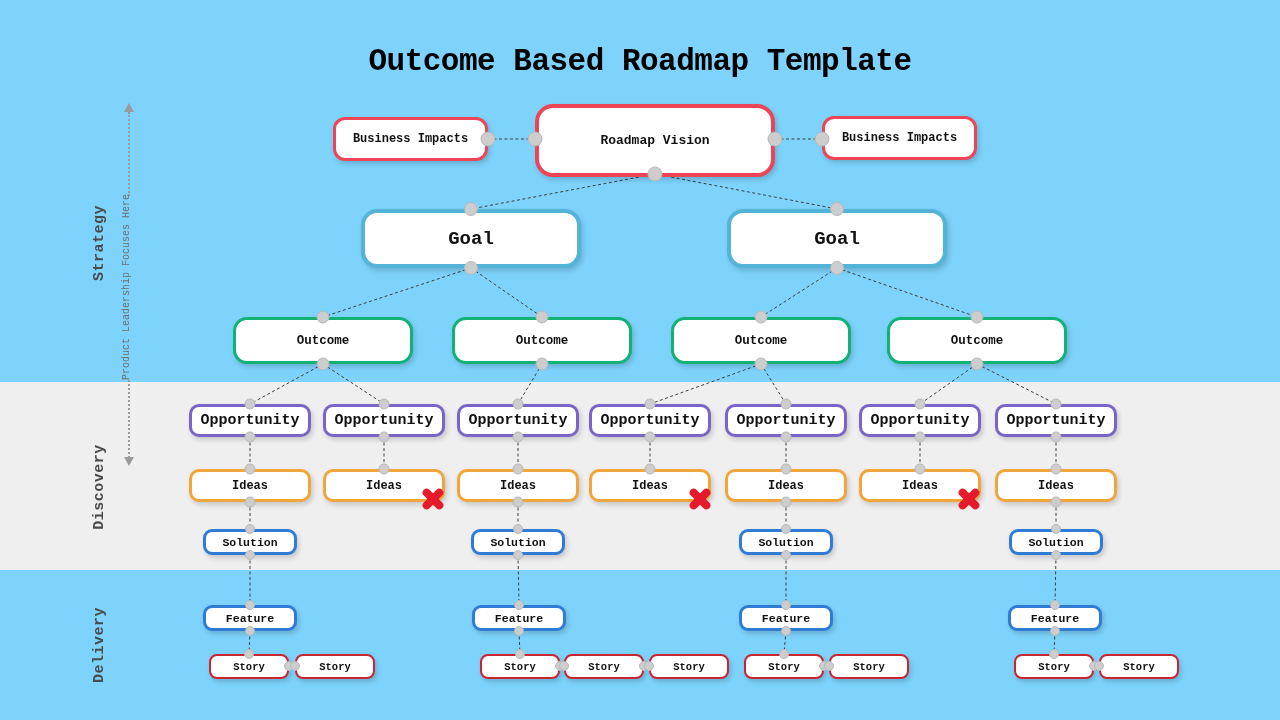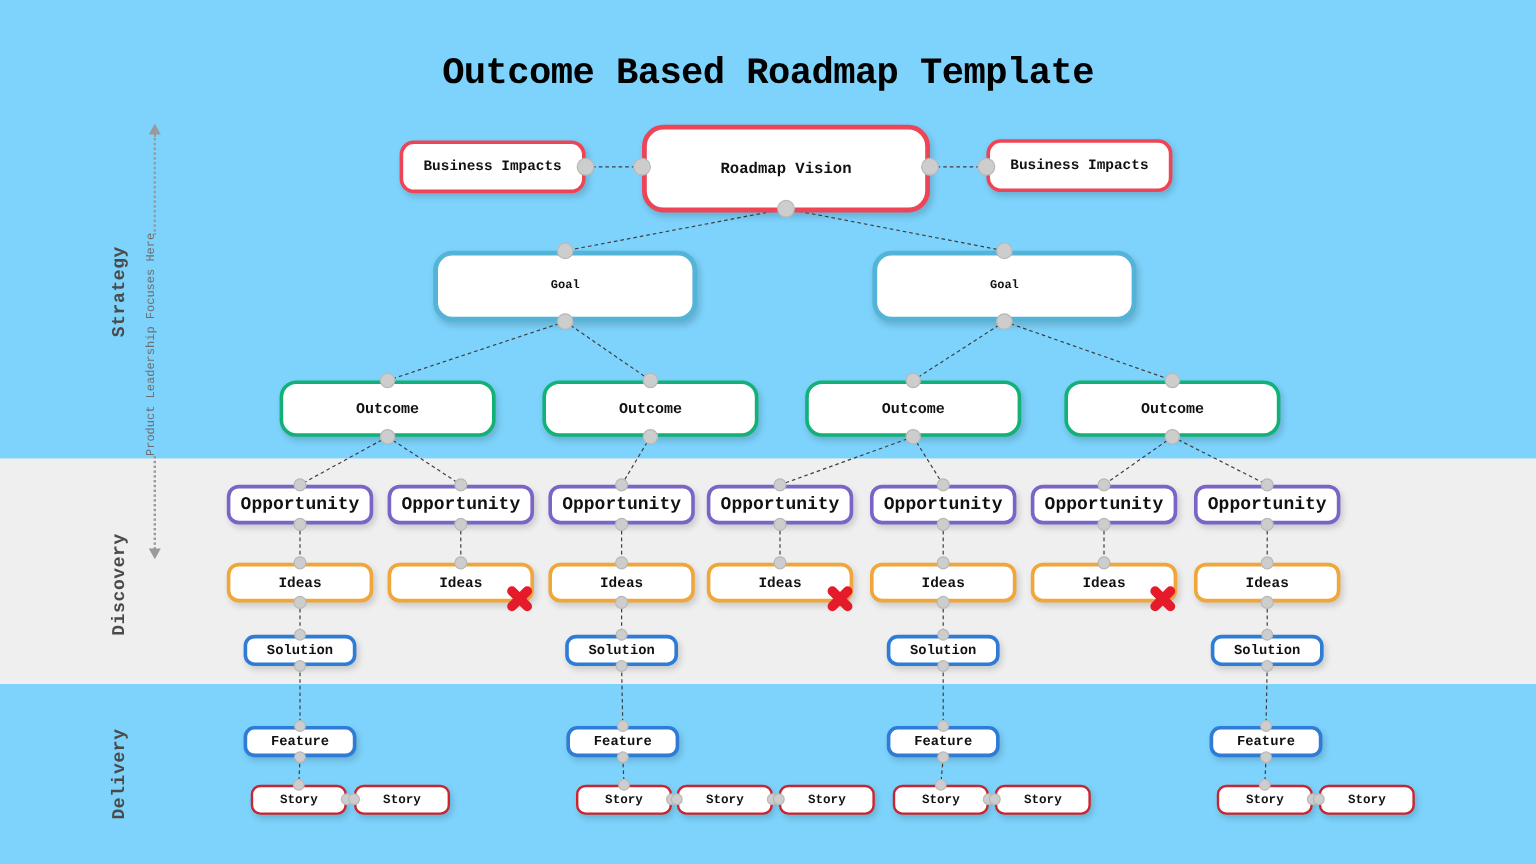--- a/index.html
+++ b/index.html
@@ -9,21 +9,21 @@
   .title{position:absolute;left:0;right:0;top:44px;text-align:center;font-size:31px;font-weight:700;
          color:#000;letter-spacing:-0.5px;z-index:1;}
   svg.layer{position:absolute;left:0;top:0;pointer-events:none;}
   #lines-layer{z-index:1;}
   #dots-layer{z-index:3;}
   #nodes{position:absolute;left:0;top:0;width:100%;height:100%;z-index:2;}
   .node{position:absolute;background:#fff;display:flex;align-items:center;justify-content:center;
         font-weight:700;color:#111;box-sizing:border-box;box-shadow:2px 3px 5px rgba(0,0,0,0.16);}
   .n-vision{border:4px solid var(--vision_red);border-radius:18px;font-size:13px;}
   .n-impact{border:3px solid var(--vision_red);border-radius:12px;font-size:12px;}
-  .n-goal{border:4px solid var(--goal_blue);border-radius:16px;font-size:10px;}
+  .n-goal{border:4px solid var(--goal_blue);border-radius:16px;font-size:19px;}
   .n-outcome{border:3.5px solid var(--outcome_green);border-radius:14px;font-size:12.5px;}
   .n-opportunity{border:3px solid var(--opportunity_purple);border-radius:10px;font-size:15px;}
   .n-idea{border:3px solid var(--idea_orange);border-radius:10px;font-size:12px;}
   .n-solution{border:3px solid var(--solution_blue);border-radius:9px;font-size:11.5px;}
   .n-feature{border:3px solid var(--solution_blue);border-radius:9px;font-size:11.5px;}
   .n-story{border:2.5px solid var(--story_red);border-radius:8px;font-size:10.5px;}
   .xmark{position:absolute;width:26px;height:26px;z-index:4;}
   .xmark::before,.xmark::after{content:"";position:absolute;left:0;top:9px;width:26px;height:8px;
         border-radius:4px;background:var(--xmark_red);}
   .xmark::before{transform:rotate(45deg);}

